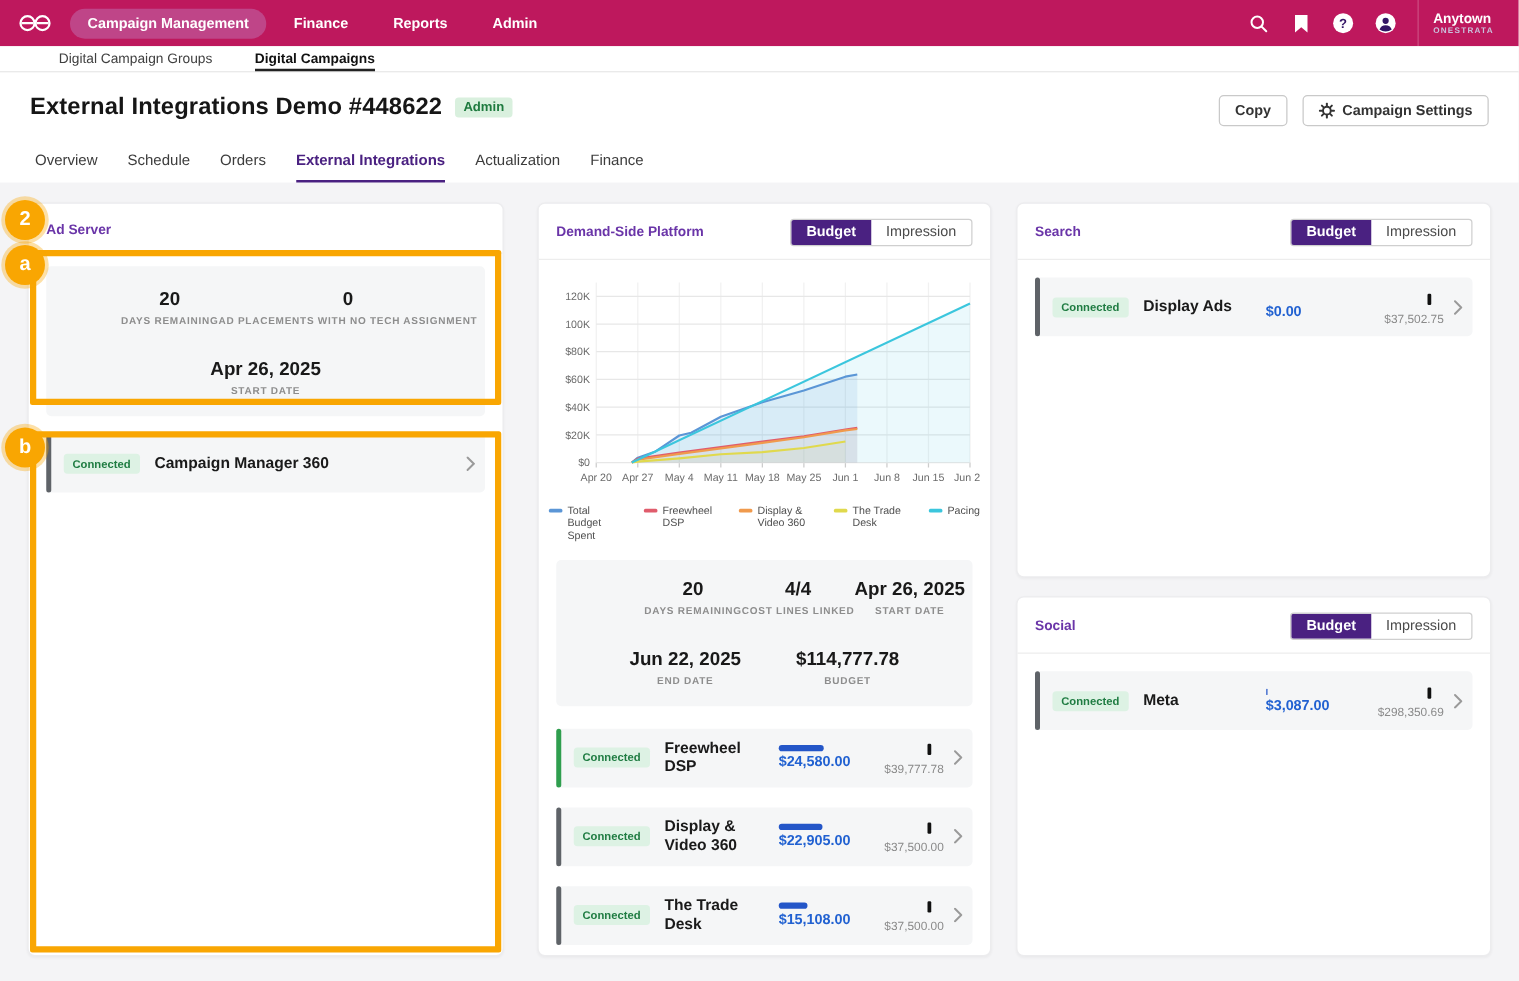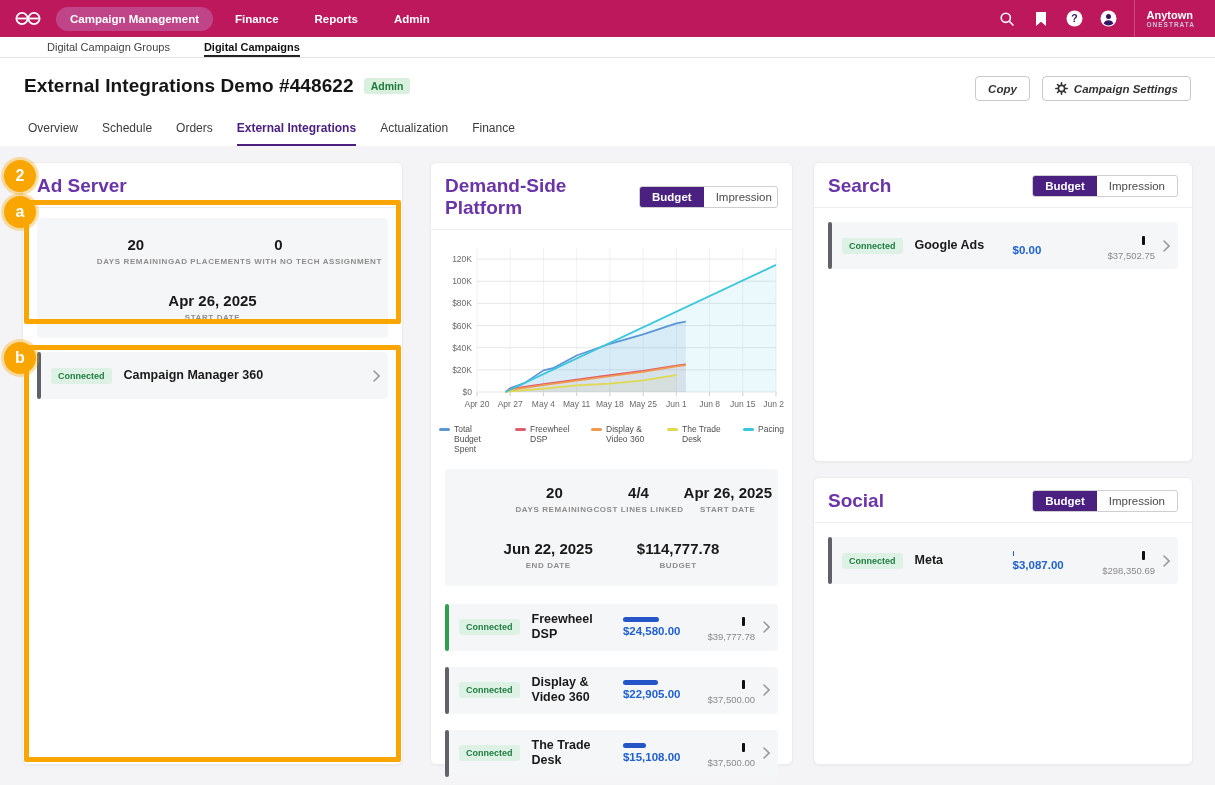--- a/index.html
+++ b/index.html
@@ -26,35 +26,35 @@
 
   
   .page-head { background:#fff; height:88px; position:relative; padding:10px 24px 0; }
   .breadcrumb { font-size:10px; color:#555; display:flex; align-items:center; gap:6px; }
   .breadcrumb a { color:#333; font-weight:bold; text-decoration:underline; cursor:pointer; }
   .crumb-sep { color:#888; font-size:10px; }
   .title-row { margin-top:7px; display:flex; align-items:center; }
   .page-title { font-size:19px; font-weight:bold; color:#161616; letter-spacing:0.1px; }
   .live-badge { margin-left:10px; background:#d9f0de; color:#1d7a3e; font-size:10.5px; font-weight:bold; border-radius:3px; padding:2px 7px; }
   .head-actions { position:absolute; right:24px; top:18px; display:flex; gap:12px; }
-  .btn { background:#fff; border:1px solid #c9c9c9; border-radius:4px; font-size:11.5px; font-weight:bold; color:#333; padding:5px 12px; display:flex; align-items:center; gap:6px; cursor:pointer; font-family:inherit;font-style:italic; }
+  .btn { background:#fff; border:1px solid #c9c9c9; border-radius:4px; font-size:11.5px; font-weight:bold; color:#333; padding:5px 12px; display:flex; align-items:center; gap:6px; cursor:pointer; font-family:inherit; }
   .tabs { position:absolute; left:28px; bottom:0; display:flex; gap:24px; }
   .tab { font-size:12px; color:#3c3c3c; padding-bottom:9px; cursor:pointer; border-bottom:2.5px solid transparent; }
   .tab.active { color:#4a2181; font-weight:bold; border-bottom-color:#4a2181; }
 
   
   .content { position:absolute; top:148px; left:0; right:0; bottom:0; background:#f4f4f6; }
   .card { position:absolute; background:#fff; border:1px solid #ececee; border-radius:6px; box-shadow:0 1px 2px rgba(0,0,0,0.04); }
   #card-adserver { left:22px; top:14px; width:381px; height:603px; }
   #card-dsp      { left:430px; top:14px; width:363px; height:603px; }
   #card-search   { left:813px; top:14px; width:380px; height:300px; }
   #card-social   { left:813px; top:329px; width:380px; height:288px; }
 
   .panel-head { display:flex; align-items:center; justify-content:space-between; padding:12px 14px 10px; border-bottom:1px solid #ededed; min-height:40px; }
-  .panel-title { color:#6a35a8; font-size:19px; font-weight:bold; }
+  .panel-title { color:#6a35a8; font-size:11px; font-weight:bold; }
   .toggle { display:flex; border:1px solid #cfcfcf; border-radius:3px; overflow:hidden; background:#fff; }
   .tg { font-size:11.5px; padding:4px 12px; color:#4a4a4a; cursor:pointer; white-space:nowrap; }
   .tg.selected { background:#4a2181; color:#fff; font-weight:bold; }
 
   .stats-block { margin:10px 14px 0; background:#f5f6f7; border-radius:4px; padding:18px 6px 16px; }
   .stats-row { display:flex; justify-content:flex-end; align-items:flex-start; }
   .stats-row2 { margin-top:26px; justify-content:center; gap:44px; }
   .stat { text-align:center; }
   .stat-value { font-size:15px; font-weight:bold; color:#191919; }
   .stat-label { margin-top:4px; font-size:8px; font-weight:bold; letter-spacing:0.6px; color:#8d8d8d; text-transform:uppercase; }
@@ -392,21 +392,21 @@
       <span class="panel-title">Search</span>
       <div class="toggle">
         <span class="tg selected">Budget</span>
         <span class="tg">Impression</span>
       </div>
     </div>
     <div class="rows" id="search-rows">
         <div class="int-row">
           <div class="accent" style="background: rgb(95, 99, 104);"></div>
           <span class="conn-badge">Connected</span>
-          <div class="int-name">Google Ads</div>
+          <div class="int-name">Display Ads</div>
           <div class="int-center">
             <div class="track"></div>
             <div class="spent">$0.00</div>
           </div>
           <div class="int-right"><span class="goal-tick"></span><div class="goal">$37,502.75</div></div>
           <div class="chev">
             <svg width="7" height="12" viewBox="0 0 7 12">
               <path d="M1 1l5 5-5 5" stroke="#9a9a9a" stroke-width="1.6" fill="none" stroke-linecap="round"></path>
             </svg>
           </div>

